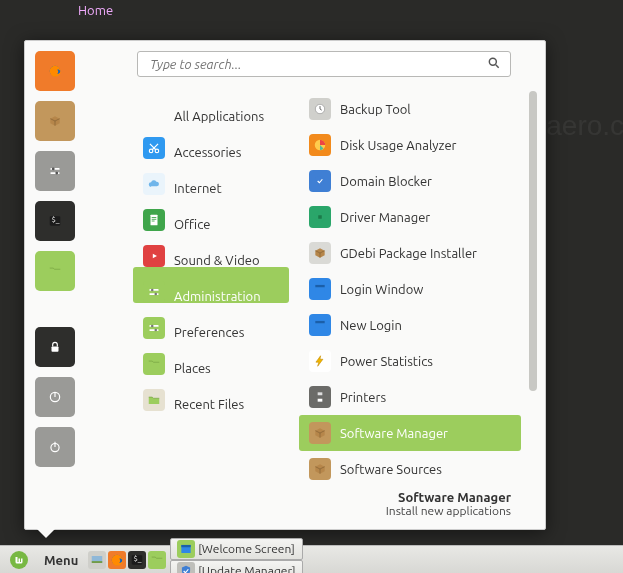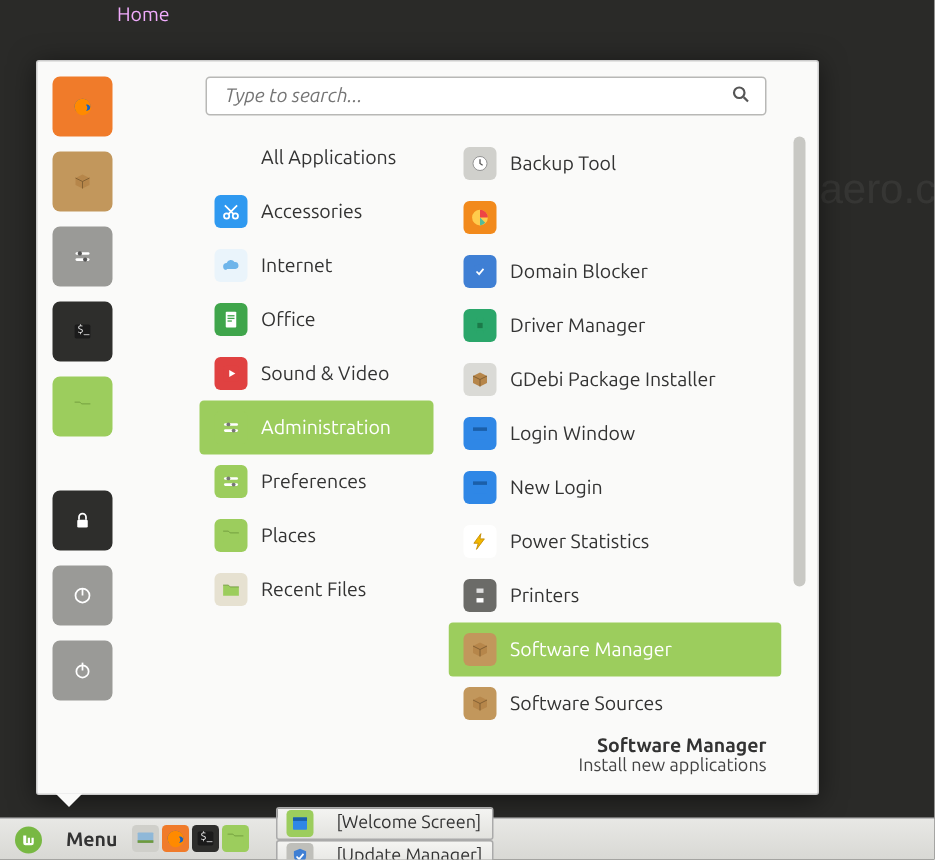--- a/index.html
+++ b/index.html
@@ -13,40 +13,40 @@
 
 .fav-column { position: absolute; left: 6px; top: 10px; width: 48px; display: flex; flex-direction: column; gap: 10px; align-items: center; }
 .fav-item { width: 40px; height: 40px; border-radius: 5px; display: flex; align-items: center; justify-content: center; cursor: pointer; }
 .fav-spacer { flex: 0 0 16px; }
 
 .search-row { position: absolute; top: 10px; left: 112px; right: 34px; height: 26px; }
 .search-input { width: 100%; height: 26px; border: 1px solid #b8b8b6; border-radius: 3px; padding: 2px 30px 2px 12px; font-style: italic; color: #555; background: #fff; }
 .search-icon { position: absolute; right: 10px; top: 5px; color: #555; }
 
 .cat-column { position: absolute; left: 108px; top: 46px; width: 156px; height: 420px; }
-.cat-item { height: 36px; display: flex; align-items: center; gap: 9px; padding: 0 10px; cursor: pointer; border-radius: 3px; color: #333; }
+.cat-item { height: 36px; display: flex; align-items: flex-end; gap: 9px; padding: 0 10px; cursor: pointer; border-radius: 3px; color: #333; }
 .cat-item.selected { background: #9ccd5d; color: #fff; }
 .cat-icon { width: 22px; height: 22px; border-radius: 4px; flex: 0 0 22px; display: flex; align-items: center; justify-content: center; }
 
 .app-column { position: absolute; left: 274px; top: 50px; width: 222px; height: 400px; overflow: hidden; }
 .app-item { height: 36px; display: flex; align-items: center; gap: 9px; padding: 0 10px; cursor: pointer; border-radius: 3px; color: #333; }
 .app-item.selected { background: #9ccd5d; color: #fff; }
 .app-icon { width: 22px; height: 22px; border-radius: 4px; flex: 0 0 22px; display: flex; align-items: center; justify-content: center; }
 
 .info-box { position: absolute; right: 34px; bottom: 12px; text-align: right; color: #333; }
 .info-title { font-weight: bold; font-size: 13px; }
 .info-desc { font-size: 12px; color: #444; }
 
 .scroll-track { position: absolute; right: 8px; top: 50px; width: 8px; height: 398px; background: transparent; }
 .scroll-thumb { position: absolute; top: 0; width: 8px; height: 300px; background: #c8c8c4; border-radius: 4px; }
 
 .panel { position: absolute; left: 0; right: 0; bottom: 0; height: 28px; background: linear-gradient(#e8e8e5,#d8d8d4); border-top: 1px solid #bbb; display: flex; align-items: center; padding: 0 4px; gap: 2px; }
 .panel-menu { display: flex; align-items: center; gap: 16px; padding: 0 6px; height: 24px; font-weight: bold; color: #333; cursor: pointer; }
 .panel-icon { width: 18px; height: 18px; border-radius: 3px; display: inline-flex; align-items: center; justify-content: center; }
-.task { display: flex; align-items: center; gap: 15px; height: 22px; padding: 0 6px; border: 1px solid #aaa; border-radius: 2px; background: linear-gradient(#f4f4f2,#e2e2de); margin-left: 16px; cursor: pointer; }
+.task { display: flex; align-items: center; gap: 3px; height: 22px; padding: 0 6px; border: 1px solid #aaa; border-radius: 2px; background: linear-gradient(#f4f4f2,#e2e2de); margin-left: 2px; cursor: pointer; }
 .task span { font-size: 12px; color: #333; }
 
 .watermark { position: absolute; color: rgba(200,200,200,.08); font-size: 28px; font-family: Arial; pointer-events: none; }
 
 
 svg { display: block; }
 </style>
 </head>
 <body>
 
@@ -236,20 +236,21 @@
           <span>Backup Tool</span>
         </div>
         <div class="app-item">
           <span class="app-icon" style="background:#f28a1c">
             <svg width="14" height="14" viewBox="0 0 24 24">
               <circle cx="12" cy="12" r="9" fill="#ffcc4d"></circle>
               <path d="M12 3a9 9 0 019 9h-9z" fill="#e44"></path>
               <path d="M12 12l6 6a9 9 0 01-6 3z" fill="#5b9"></path>
             </svg>
           </span>
+          <span>Disk Usage Analyzer</span>
         </div>
         <div class="app-item">
           <span class="app-icon" style="background:#3f7fd4">
             <svg width="14" height="14" viewBox="0 0 24 24">
               <path d="M12 3l7 3v5c0 5-3 8-7 10-4-2-7-5-7-10V6z" fill="#3f7fd4"></path>
               <path d="M8 12l3 3 5-6" stroke="#fff" stroke-width="2" fill="none"></path>
             </svg>
           </span>
           <span>Domain Blocker</span>
         </div>

